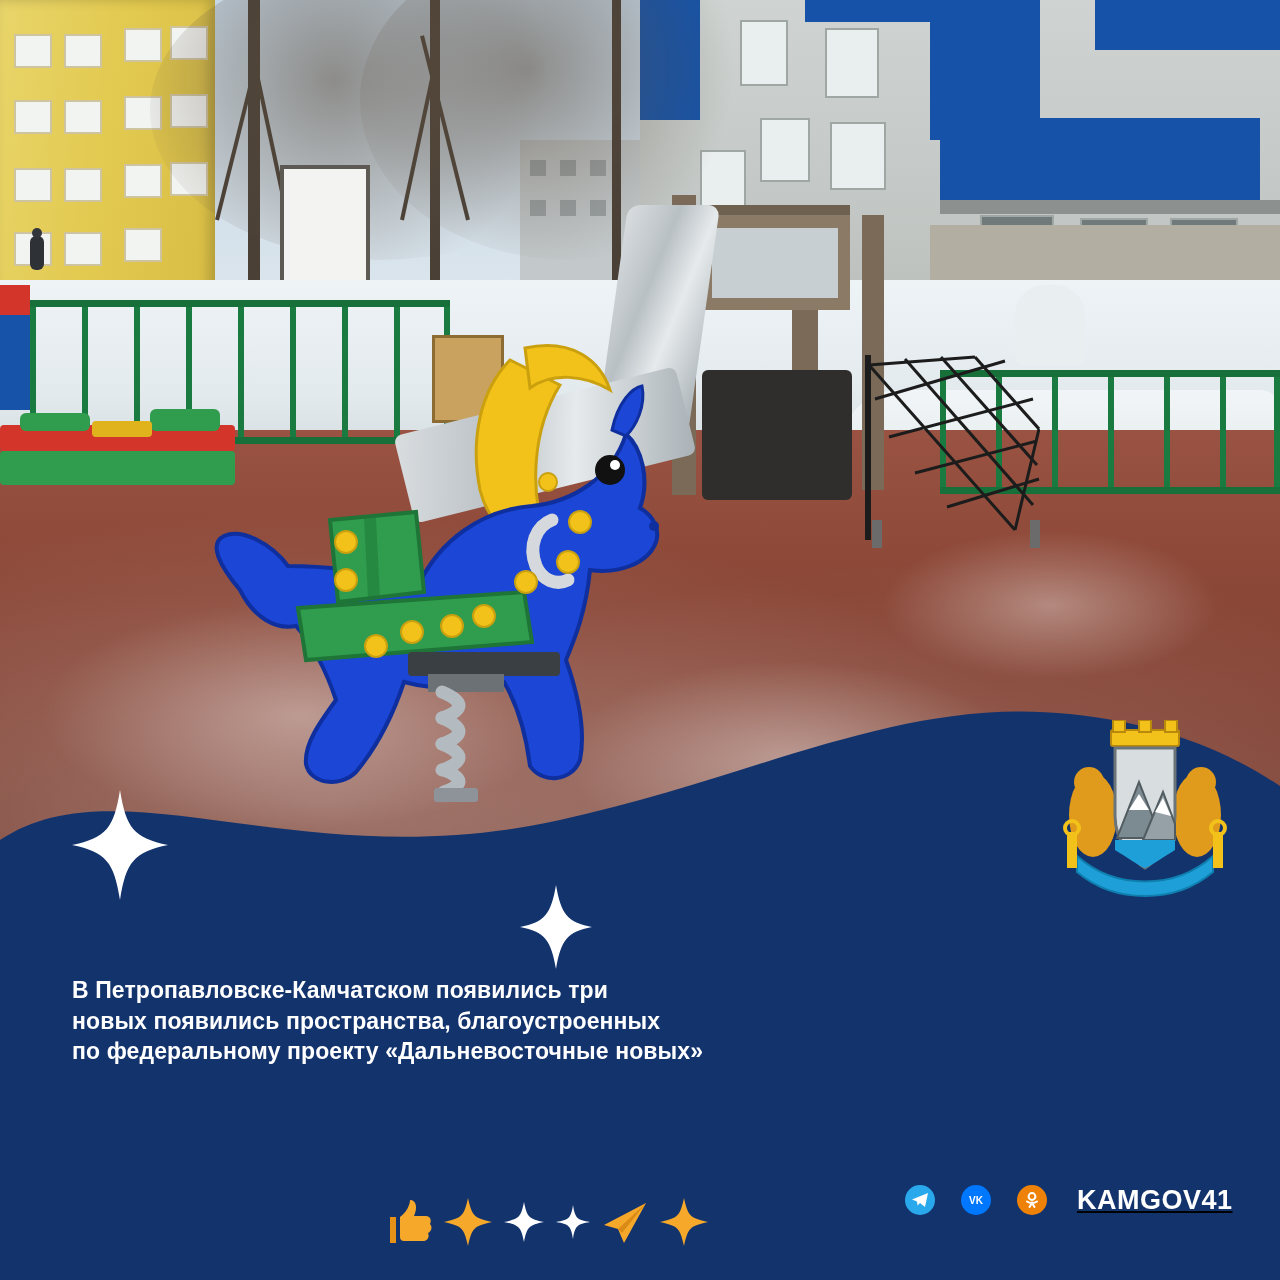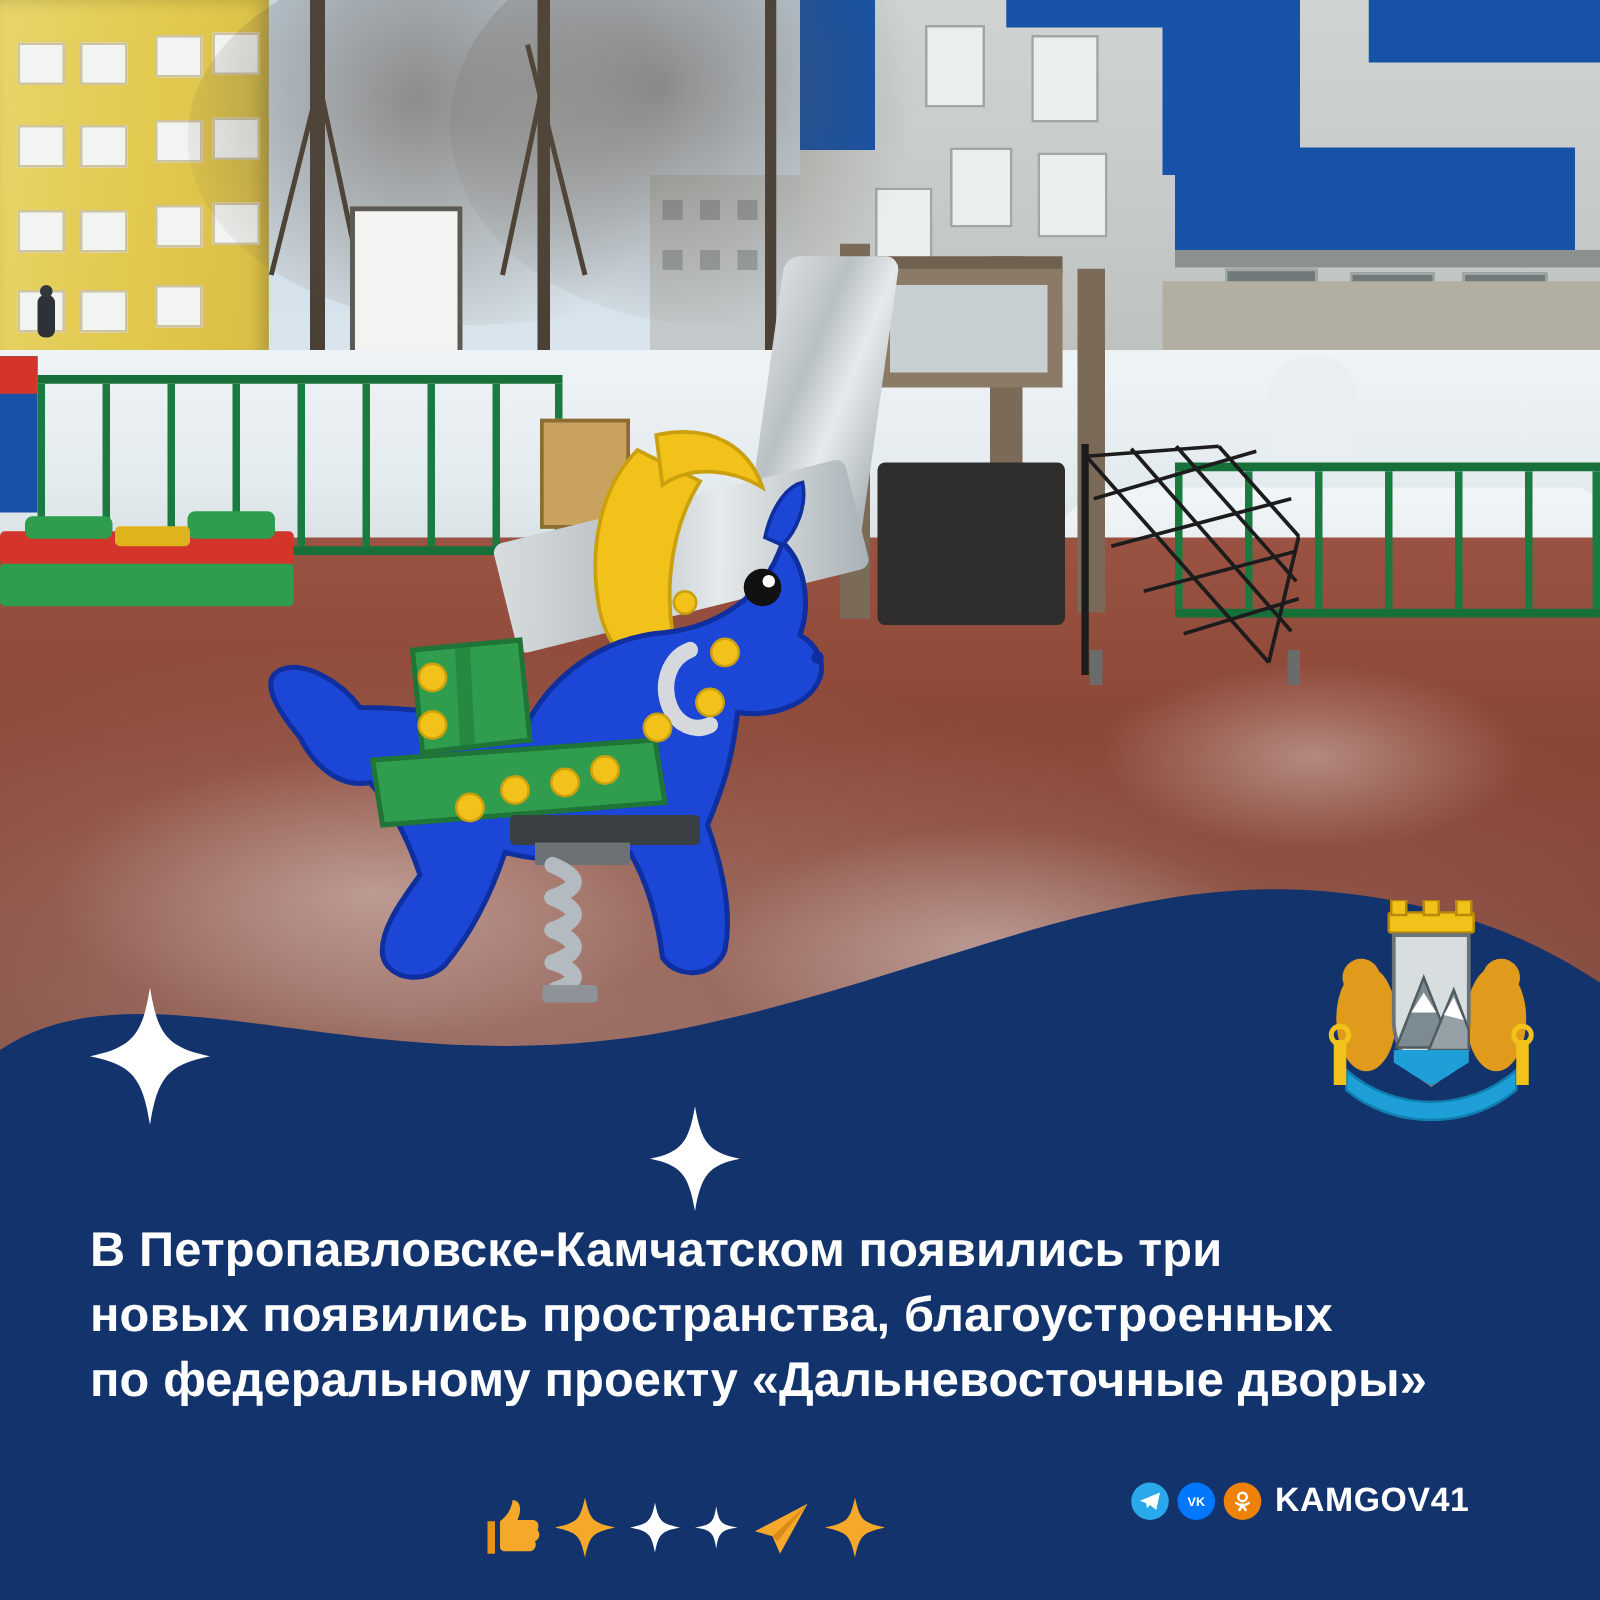--- a/index.html
+++ b/index.html
@@ -135,30 +135,30 @@
     box-shadow: 0 2px 8px rgba(0,0,0,.18);
   }
   
   .emblem { position: absolute; left: 1055px; top: 720px; width: 180px; height: 185px; }
   
   .headline {
     position: absolute;
     left: 72px; top: 975px;
     width: 1140px;
     color: #ffffff;
-    font-size: 39px;
+    font-size: 23px;
     font-weight: bold;
     line-height: 1.33;
     letter-spacing: .1px;
   }
   .headline div { white-space: nowrap; }
   
   .socials {
     position: absolute; left: 905px; top: 1185px;
-    display: flex; align-items: flex-end; gap: 7px;
+    display: flex; align-items: flex-start; gap: 26px; text-decoration: underline;
   }
   .soc-ic { width: 30px; height: 30px; border-radius: 50%; display:flex; align-items:center; justify-content:center; }
   .kamgov {
     color: #ffffff; font-size: 27px; font-weight: bold; letter-spacing: .5px; margin-left: 4px;
   }
   
   .emoji-row {
     position: absolute; left: 380px; top: 1195px;
     display: flex; align-items: center; gap: 8px;
   }
@@ -421,21 +421,21 @@
       <path d="M12 112 L22 112 L22 148 L12 148 Z" fill="#f2c21a"></path>
       <path d="M158 112 L168 112 L168 148 L158 148 Z" fill="#f2c21a"></path>
       <circle cx="17" cy="108" r="7" fill="none" stroke="#f2c21a" stroke-width="4"></circle>
       <circle cx="163" cy="108" r="7" fill="none" stroke="#f2c21a" stroke-width="4"></circle>
     </svg>
   </div>
 
   <div class="headline">
     <div>В Петропавловске-Камчатском появились три</div>
     <div>новых появились пространства, благоустроенных</div>
-    <div>по федеральному проекту «Дальневосточные дворы»</div>
+    <div>по федеральному проекту «Дальневосточные новых»</div>
   </div>
 
   <div class="emoji-row">
     <span>
       <svg width="54" height="54" viewBox="0 0 54 54">
         <path d="M16 22 L16 48 L10 48 L10 22 Z" fill="#e69219"></path>
         <path d="M20 22 C26 18 30 10 30 5 C36 5 38 12 34 21 L46 21 C50 21 52 25 50 29
                  C53 32 51 37 48 38 C50 42 47 46 44 46 L24 46 C21 46 20 44 20 42 Z" fill="#f6a82a"></path>
       </svg>
     </span>

